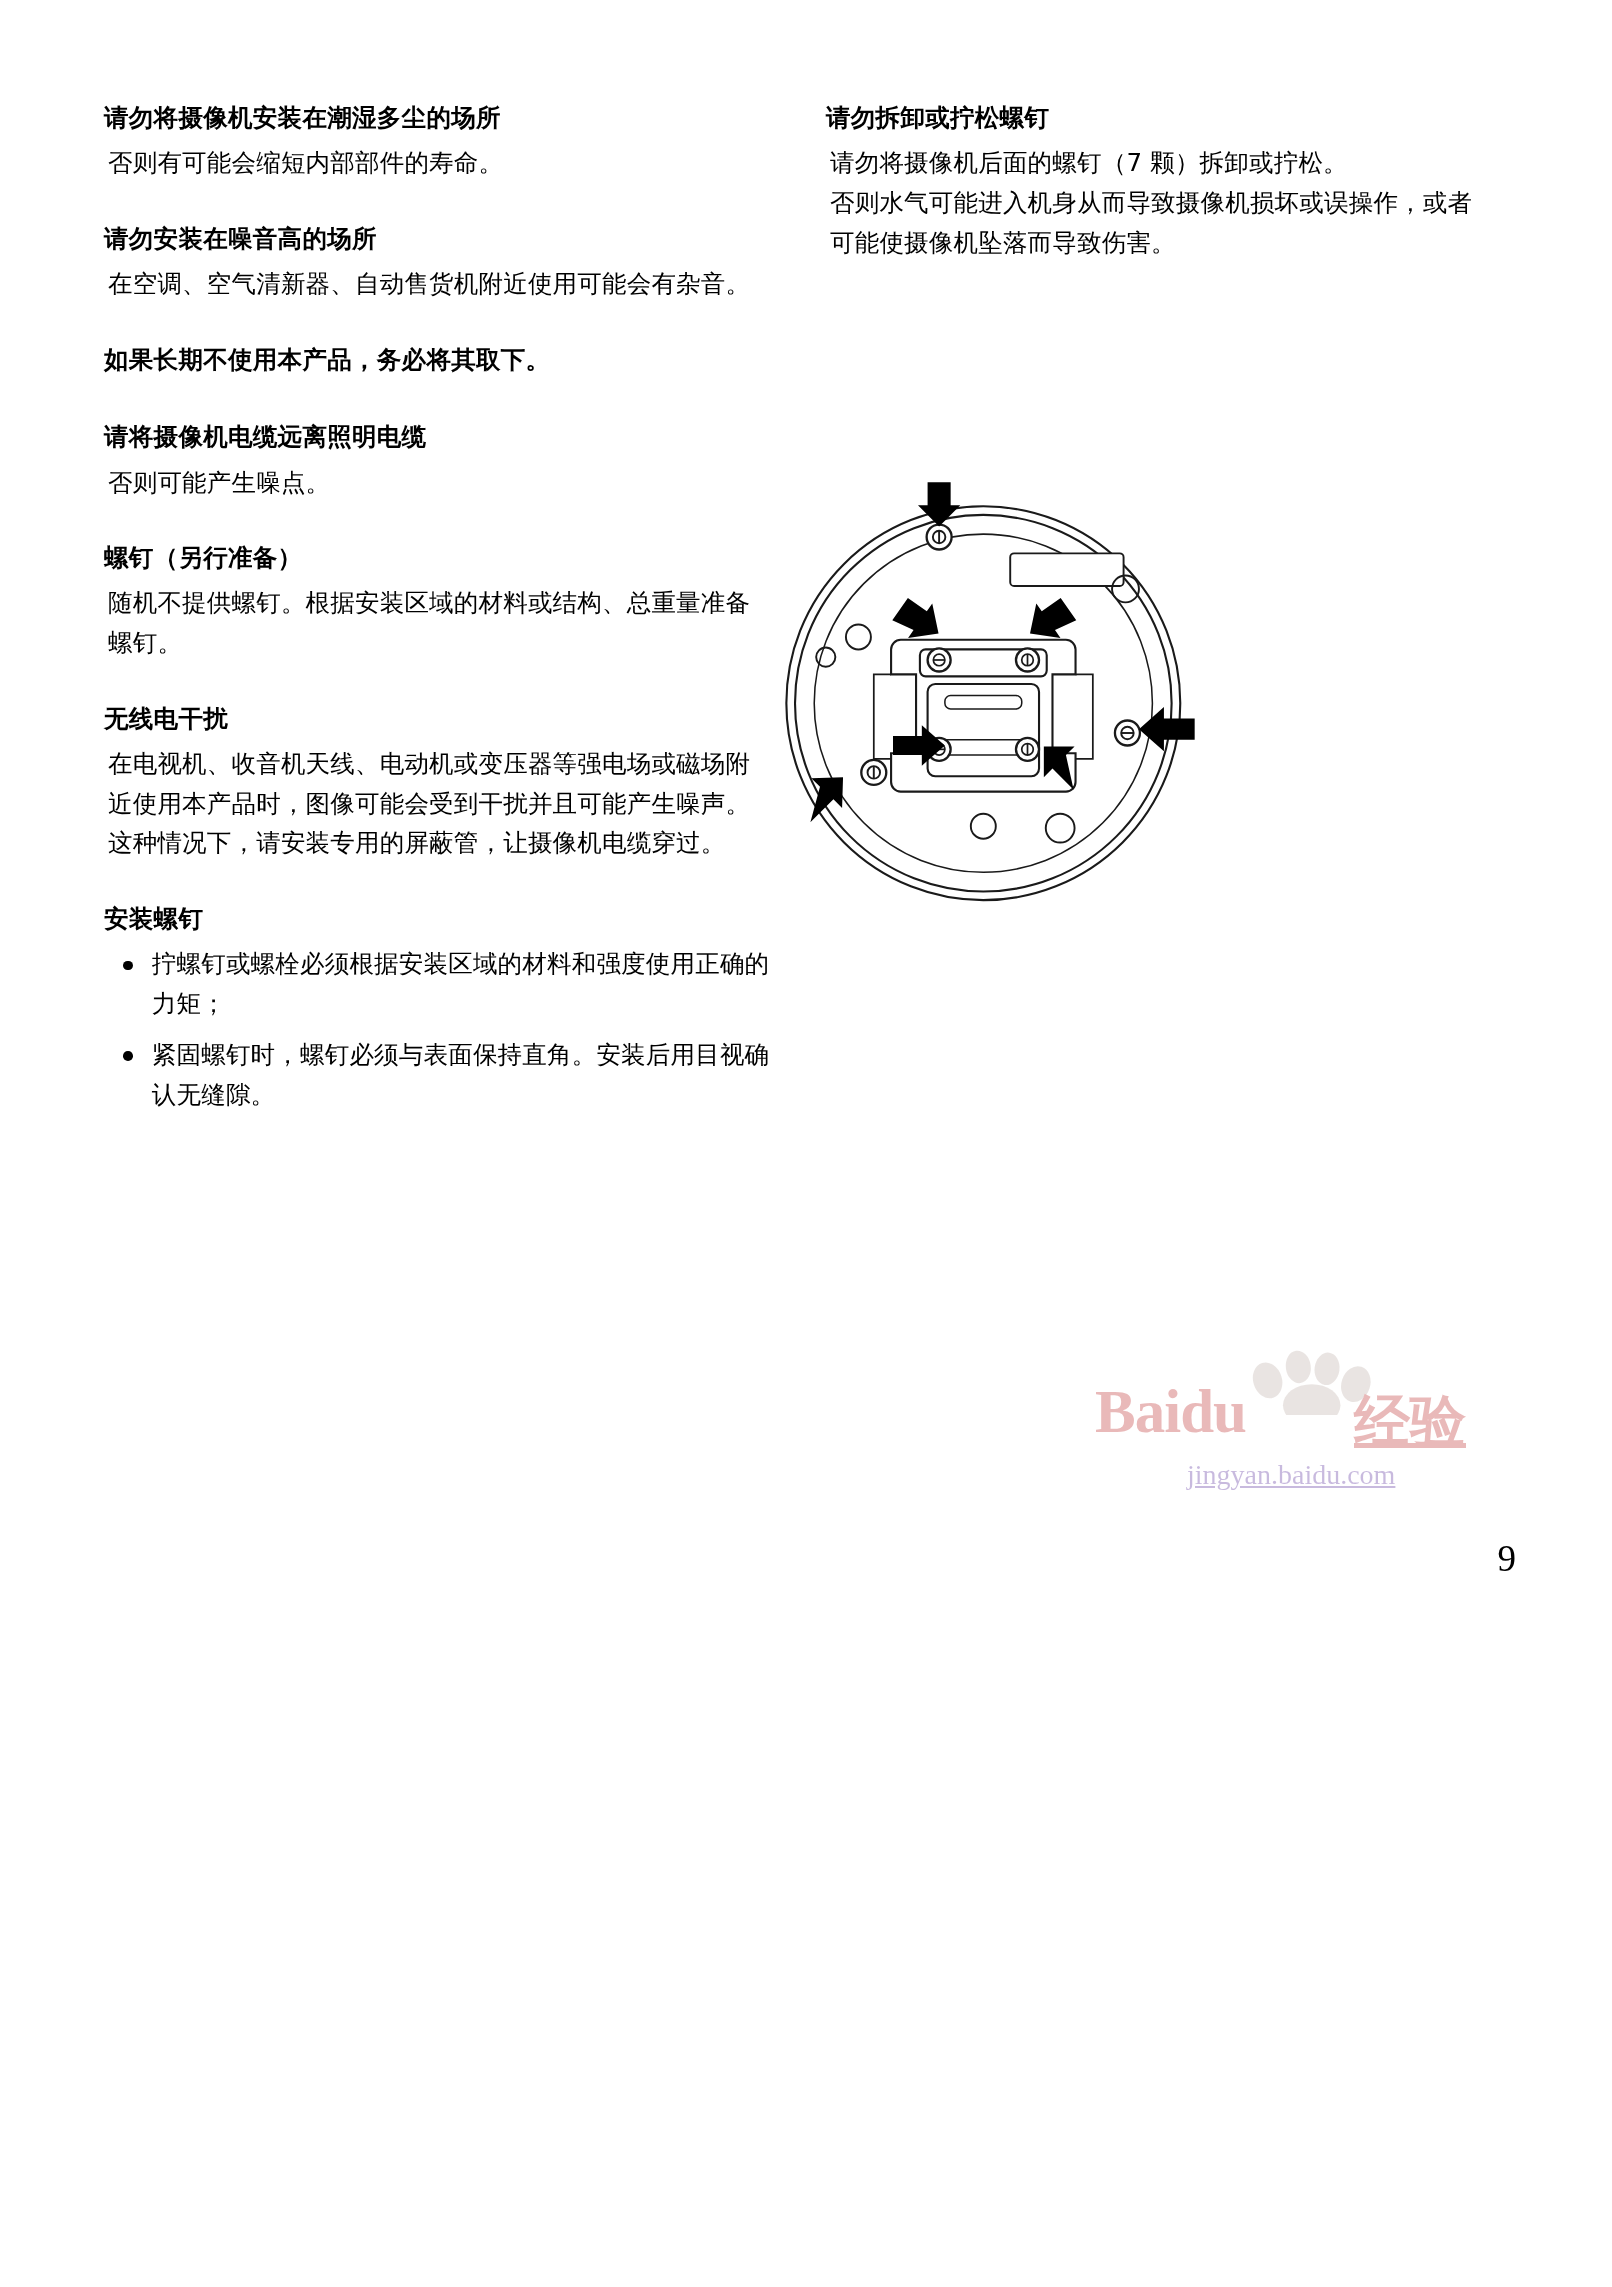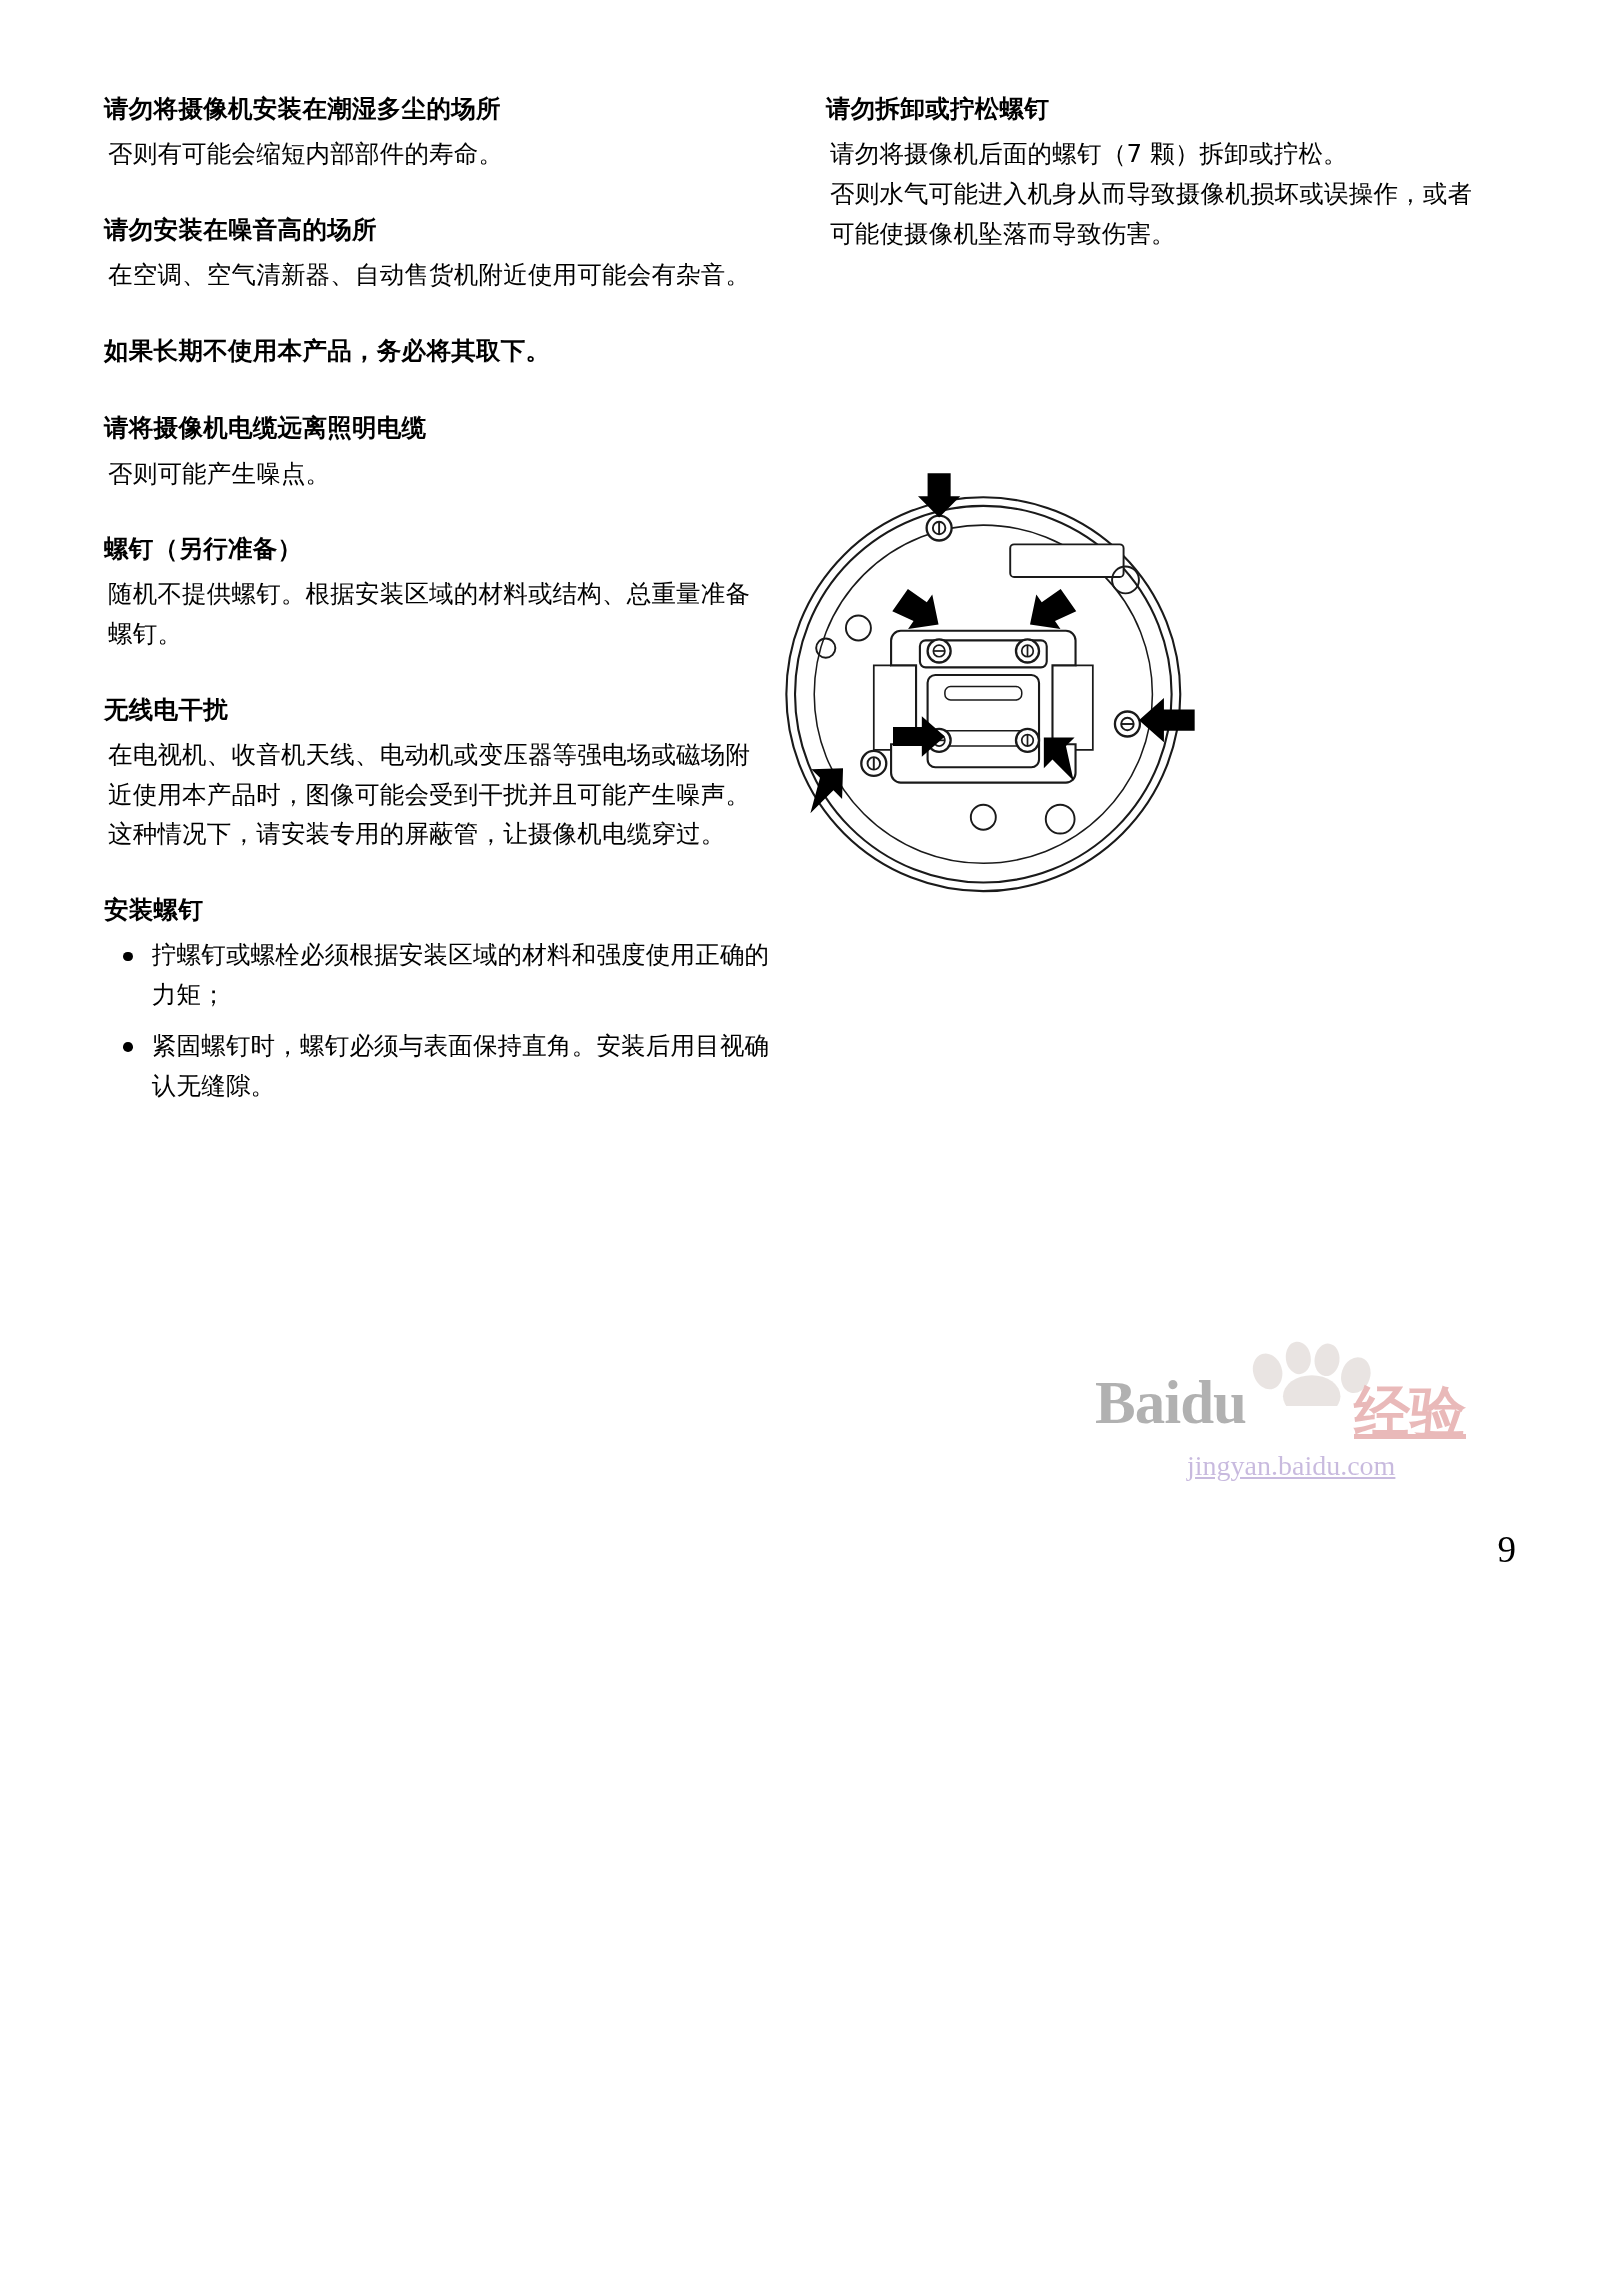--- a/index.html
+++ b/index.html
@@ -6,21 +6,21 @@
   body {
     width:1612px; height:2287px;
     background:#ffffff;
     font-family:"DejaVu Sans", sans-serif;
     position:relative;
     overflow:hidden;
     color:#000000;
   }
   .page {
     position:absolute;
-    left:0; top:0;
+    left:0; top:9px;
     width:1612px; height:1621px;
   }
   .columns {
     position:absolute;
     left:104px; top:91px;
     width:1412px;
   }
   .col {
     position:absolute;
     top:0;
@@ -97,21 +97,21 @@
     height:144px;
     opacity:0.30;
     pointer-events:none;
   }
   .wm-main {
     position:absolute;
     left:0; top:5.8px;
     font-size:61px;
     font-weight:bold;
     font-family:"Liberation Serif", serif;
-    color:#000000;
+    color:#b91c1c;
     letter-spacing:-1px;
     white-space:nowrap;
   }
   .wm-cn {
     position:absolute;
     left:259px; top:13.4px;
     font-size:56px;
     font-weight:bold;
     color:#b91c1c;
     white-space:nowrap;

